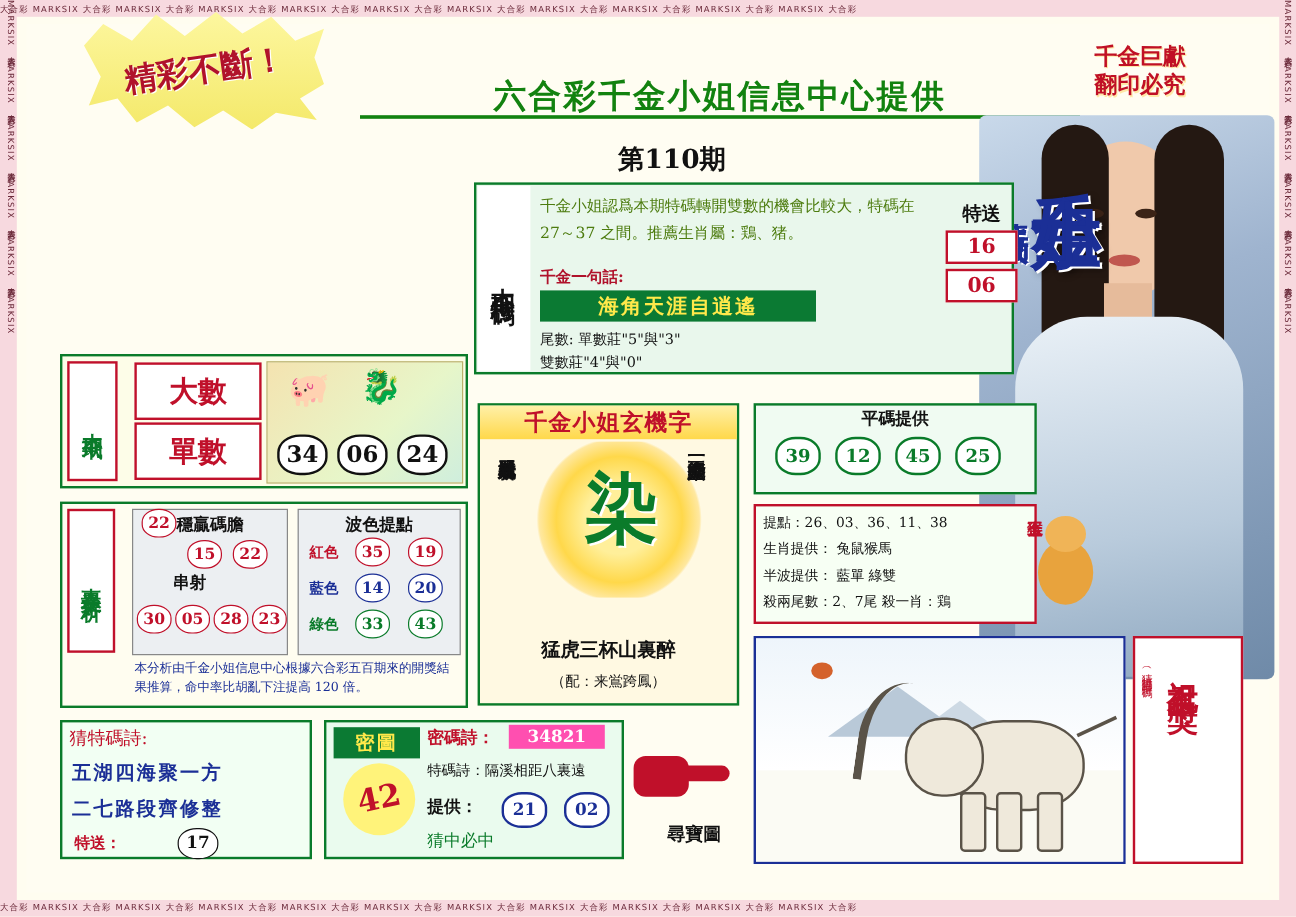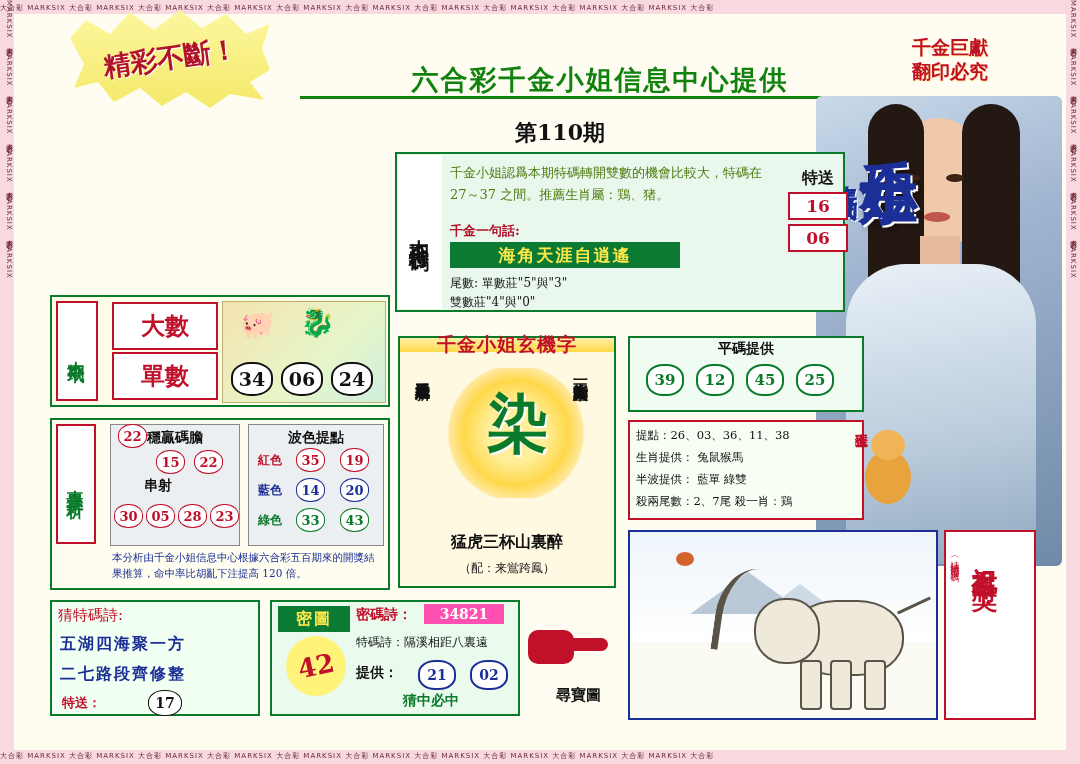--- a/index.html
+++ b/index.html
@@ -121,21 +121,21 @@
   .sub-title{position:absolute;width:100%;text-align:center;font-family:"DejaVu Serif","Liberation Serif",serif;font-size:14px;font-weight:bold;color:#111;top:4px;}
   .mini{position:absolute;width:27px;height:22px;border:1px solid #c0102a;border-radius:14px/11px;background:#fff;display:flex;align-items:center;justify-content:center;font-family:"DejaVu Serif","Liberation Serif",serif;font-size:13px;font-weight:bold;color:#c0102a;}
   .mini.blue{border-color:#1b2f96;color:#1b2f96;}
   .mini.green{border-color:#0a7b2a;color:#0a7b2a;}
   .shot-label{position:absolute;left:144px;top:477px;font-family:"DejaVu Serif","Liberation Serif",serif;font-size:14px;font-weight:bold;color:#111;}
   .colortag{position:absolute;font-family:"DejaVu Serif","Liberation Serif",serif;font-size:12px;font-weight:bold;}
   .note-text{position:absolute;left:112px;top:550px;width:266px;font-family:"DejaVu Serif","Liberation Serif",serif;font-size:10.5px;line-height:1.5;color:#1b2f96;}
 
   
   #riddle-box{left:398px;top:336px;width:218px;height:252px;border:2px solid #0a7b2a;background:#fff9e2;}
-  #riddle-title{left:400px;top:338px;width:214px;height:14px;background:linear-gradient(180deg,#fff0a8,#ffd84a);display:flex;align-items:center;justify-content:center;font-family:"DejaVu Serif","Liberation Serif",serif;font-size:19px;font-weight:bold;color:#c0102a;letter-spacing:1px;}
+  #riddle-title{left:400px;top:338px;width:214px;height:28px;background:linear-gradient(180deg,#fff0a8,#ffd84a);display:flex;align-items:center;justify-content:center;font-family:"DejaVu Serif","Liberation Serif",serif;font-size:19px;font-weight:bold;color:#c0102a;letter-spacing:1px;}
   .riddle-col{position:absolute;writing-mode:vertical-rl;font-family:"DejaVu Serif","Liberation Serif",serif;font-size:15px;font-weight:bold;color:#111;line-height:1.3;}
   #riddle-col-right{left:570px;top:372px;height:130px;}
   #riddle-col-left{left:412px;top:372px;height:130px;}
   .sunburst{position:absolute;left:446px;top:368px;width:140px;height:130px;background:radial-gradient(circle at 50% 50%,#ffef9a 30%,#ffd84a 55%,#ffe8a0 70%,rgba(255,232,160,0) 72%);}
   .big-char{position:absolute;left:470px;top:382px;width:96px;text-align:center;font-family:"DejaVu Serif","Liberation Serif",serif;font-size:62px;font-weight:bold;color:#0a7b2a;text-shadow:2px 2px 0 #fff;}
   .riddle-line{position:absolute;width:214px;text-align:center;font-family:"DejaVu Serif","Liberation Serif",serif;font-size:16px;font-weight:bold;color:#111;left:400px;}
   #riddle-line-1{top:508px;}
   #riddle-line-2{top:532px;}
   #riddle-sub{top:560px;left:400px;width:214px;text-align:center;font-family:"DejaVu Serif","Liberation Serif",serif;font-size:12px;color:#111;position:absolute;}
 
@@ -187,21 +187,21 @@
   
   #secret-box{left:270px;top:600px;width:250px;height:116px;border:2px solid #0a7b2a;background:#eafbee;}
   #secret-title{position:absolute;left:278px;top:606px;width:72px;height:26px;background:#0b7a33;color:#ffe94a;display:flex;align-items:center;justify-content:center;font-family:"DejaVu Serif","Liberation Serif",serif;font-size:16px;font-weight:bold;letter-spacing:2px;}
   #secret-code-label{position:absolute;left:356px;top:606px;font-family:"DejaVu Serif","Liberation Serif",serif;font-size:14px;font-weight:bold;color:#c0102a;}
   #secret-code{position:absolute;left:424px;top:604px;width:80px;height:20px;background:#ff4fb0;color:#fff;display:flex;align-items:center;justify-content:center;font-family:"DejaVu Serif","Liberation Serif",serif;font-size:14px;font-weight:bold;text-align:center;}
   #secret-poem{position:absolute;left:356px;top:634px;font-family:"DejaVu Serif","Liberation Serif",serif;font-size:12px;color:#111;}
   #secret-supply-label{position:absolute;left:356px;top:664px;font-family:"DejaVu Serif","Liberation Serif",serif;font-size:14px;font-weight:bold;color:#111;}
   .secret-num{position:absolute;top:660px;width:34px;height:26px;border:2px solid #1b2f96;border-radius:17px/13px;background:#fff;display:flex;align-items:center;justify-content:center;font-family:"DejaVu Serif","Liberation Serif",serif;font-size:14px;font-weight:bold;color:#1b2f96;}
   #secret-num-1{left:418px;}
   #secret-num-2{left:470px;}
-  #secret-bottom{position:absolute;left:356px;top:692px;width:150px;text-align:center;font-family:"DejaVu Serif","Liberation Serif",serif;font-size:14px;font-weight:bold;color:#0a7b2a;}
+  #secret-bottom{position:absolute;left:356px;top:692px;width:150px;text-align:left;font-family:"DejaVu Serif","Liberation Serif",serif;font-size:14px;font-weight:normal;color:#0a7b2a;}
   .circle-42{position:absolute;left:286px;top:636px;width:60px;height:60px;border-radius:30px;background:#fff37a;display:flex;align-items:center;justify-content:center;}
   .circle-42 span{font-family:"DejaVu Serif","Liberation Serif",serif;font-size:26px;font-weight:bold;color:#c0102a;transform:rotate(-12deg);}
 
   
   .hand{position:absolute;left:528px;top:622px;width:80px;height:50px;}
   .hand .fist{position:absolute;left:0;top:8px;width:46px;height:34px;background:#c0102a;border-radius:10px;}
   .hand .finger{position:absolute;left:42px;top:16px;width:38px;height:13px;background:#c0102a;border-radius:0 7px 7px 0;}
   #treasure-label{position:absolute;left:556px;top:686px;font-family:"DejaVu Serif","Liberation Serif",serif;font-size:15px;font-weight:bold;color:#111;}
 </style>
 </head>

